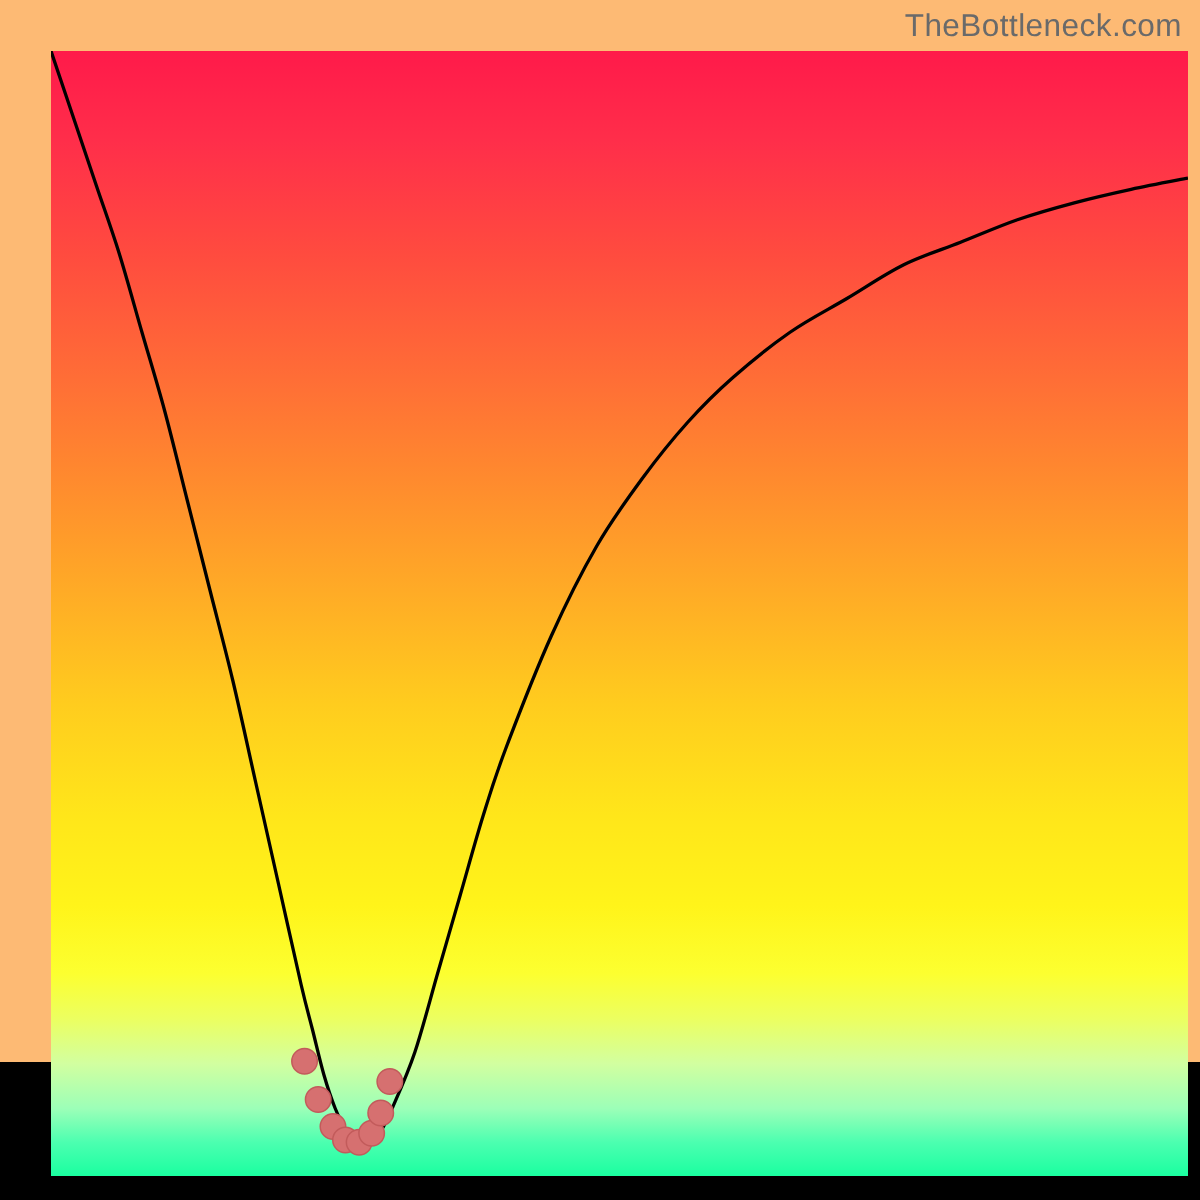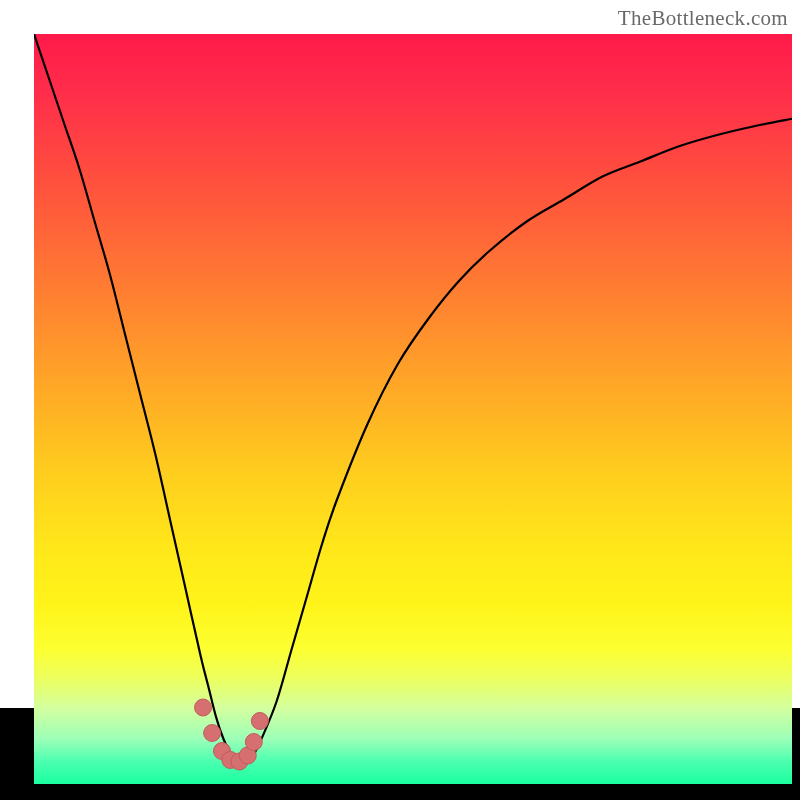--- a/index.html
+++ b/index.html
@@ -8,22 +8,21 @@
     width: 800px;
     height: 800px;
     background: #000;
     font-family: Arial, Helvetica, sans-serif;
     overflow: hidden;
   }
   .frame {
     position: relative;
     width: 800px;
     height: 708px;
-    background: #ffffff;
-    font-family: Liberation Serif, serif;
+    background: #fdba74;
   }
   .plot-area {
     position: absolute;
     left: 34px;
     top: 34px;
     width: 758px;
     height: 750px;
     background: linear-gradient(to bottom,
       #ff1a4a 0%,
       #ff2e4a 8%,

